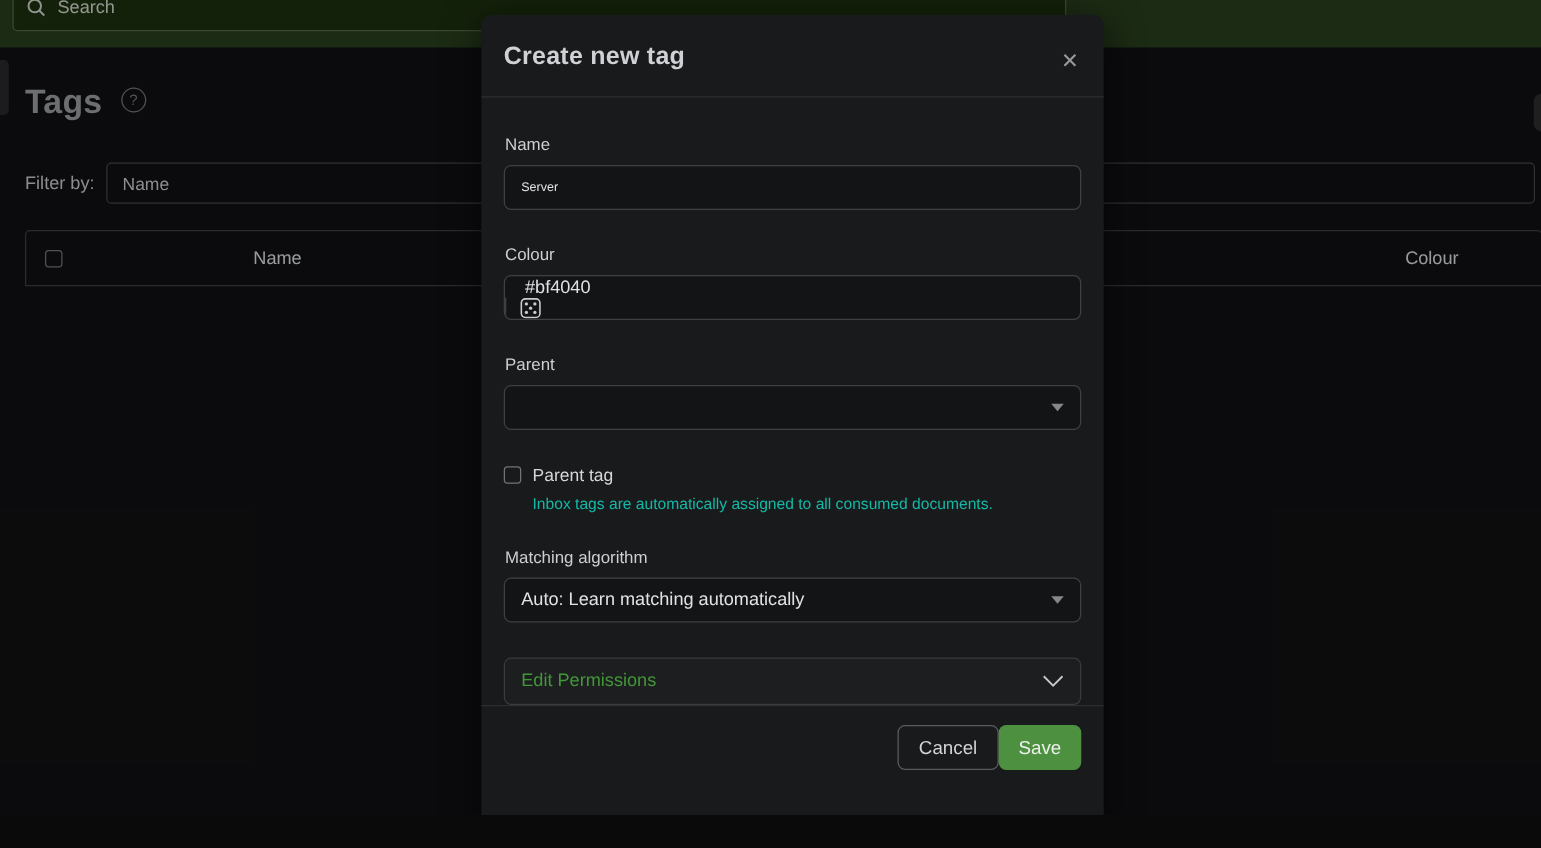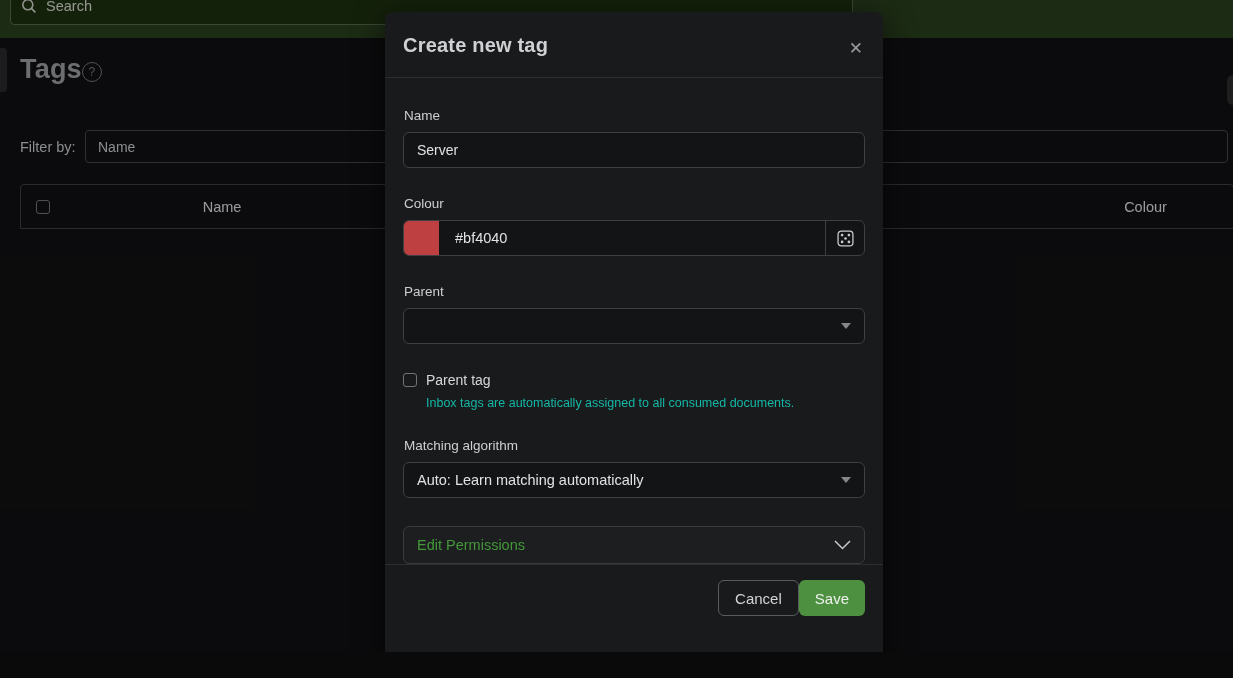--- a/index.html
+++ b/index.html
@@ -13,21 +13,21 @@
     background:#203310; border:1px solid #5d6d50; border-radius:4px;
     display:flex; align-items:center; padding:0 10px; gap:9px; }
   .search-box input { flex:1; background:transparent; border:none; outline:none;
     color:#e6eae0; font-size:14.5px; font-family:inherit; }
   .search-box input::placeholder { color:#e2e6dc; opacity:1; }
   .left-fragment { position:absolute; left:0; top:48px; width:7px; height:44px;
     background:#2c2c2e; border-radius:0 4px 4px 0; }
   .right-fragment { position:absolute; left:1227px; top:75px; width:8px; height:30px;
     background:#303032; border-radius:6px 0 0 6px; }
 
-  .title-row { position:absolute; left:20px; top:54px; display:flex; align-items:center; }
+  .title-row { position:absolute; left:20px; top:66px; display:flex; gap:15px; }
   .page-title { font-size:27px; font-weight:600; color:#a6aaad; letter-spacing:0.2px; }
   .help-icon { width:20px; height:20px; border:1.5px solid #7b7e81; border-radius:50%;
     color:#7b7e81; font-size:12px; display:flex; align-items:center; justify-content:center; margin-top:4px; }
 
   .filter-label { position:absolute; left:20px; top:139px; font-size:14.5px; color:#d4d7da; }
   .filter-input { position:absolute; left:85px; top:130px; width:1143px; height:33px;
     background:transparent; border:1px solid #474a4d; border-radius:4px; outline:none;
     color:#d6d9db; font-size:14px; font-family:inherit; padding:0 12px; }
   .filter-input::placeholder { color:#d6d9db; opacity:1; }
 
@@ -46,24 +46,24 @@
     background:#191a1c; border-radius:8px; z-index:10; box-shadow:0 6px 30px rgba(0,0,0,0.6); }
   .modal-header { display:flex; align-items:flex-start; justify-content:space-between;
     padding:22px 18px 16px 18px; border-bottom:1px solid #2c2e30; }
   .modal-title { font-size:20px; font-weight:700; color:#cfd1d4; letter-spacing:0.2px; }
   .close-btn { background:none; border:none; color:#97999b; font-size:17px; line-height:1;
     cursor:pointer; padding:4px 2px; margin-top:2px; font-family:inherit; }
   .modal-body { padding:30px 18px 0 18px; }
   .group { margin-bottom:28px; }
   .flabel { display:block; font-size:13.5px; color:#cdcfd1; margin:0 0 9px 1px; }
   .tinput { width:100%; height:36px; background:#131416; border:1px solid #3e4043;
-    border-radius:6px; color:#e0e2e4; font-size:14px; font-family:inherit;
+    border-radius:6px; color:#e0e2e4; font-size:10px; font-family:inherit;
     padding:0 13px; outline:none; }
   .colour-group { display:flex; height:36px; border:1px solid #3e4043; border-radius:6px;
-    background:#131416; overflow:hidden; align-items:stretch; }
+    background:#131416; overflow:hidden; align-items:stretch;flex-direction:column; }
   .swatch { width:35px; flex:none; }
   .colour-input { flex:1; background:transparent; border:none; outline:none;
     color:#e0e2e4; font-size:14.5px; font-family:inherit; padding:0 16px; }
   .dice-btn { width:39px; flex:none; border:none; border-left:1px solid #3e4043;
     background:transparent; display:flex; align-items:center; justify-content:center; cursor:pointer; }
   .selectbox { height:36px; border:1px solid #3e4043; border-radius:6px; background:#131416;
     display:flex; align-items:center; justify-content:space-between; padding:0 13px;
     color:#e0e2e4; font-size:14.5px; cursor:pointer; }
   .caret { width:0; height:0; border-left:5px solid transparent; border-right:5px solid transparent;
     border-top:6px solid #85888b; }

